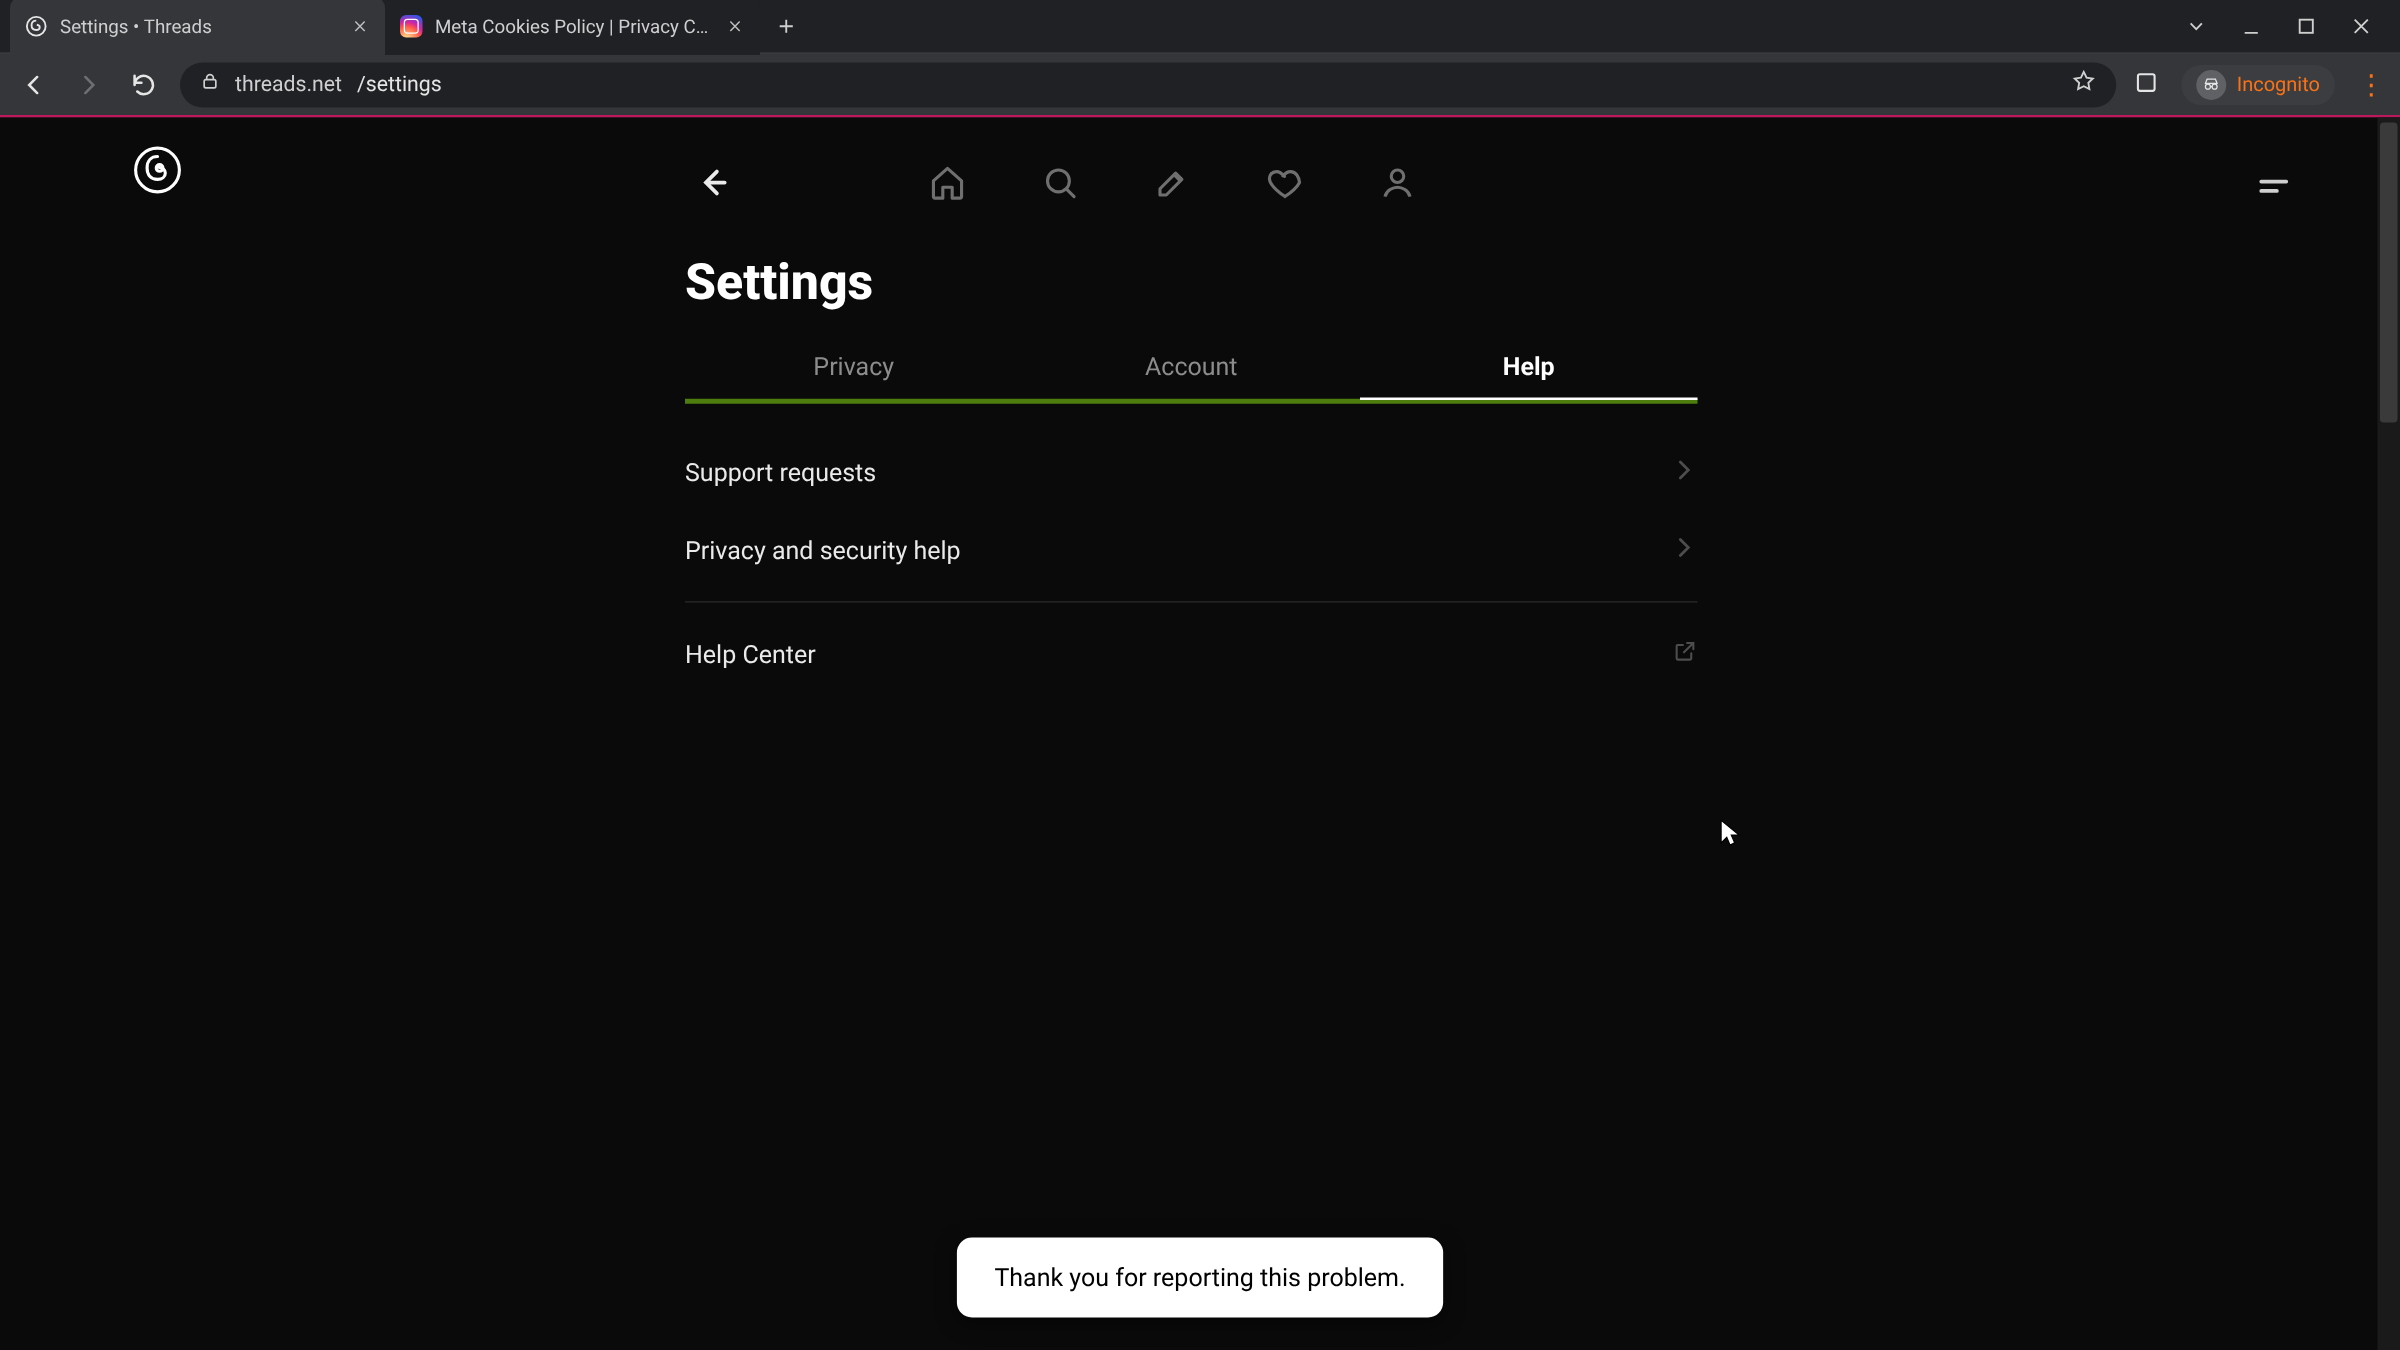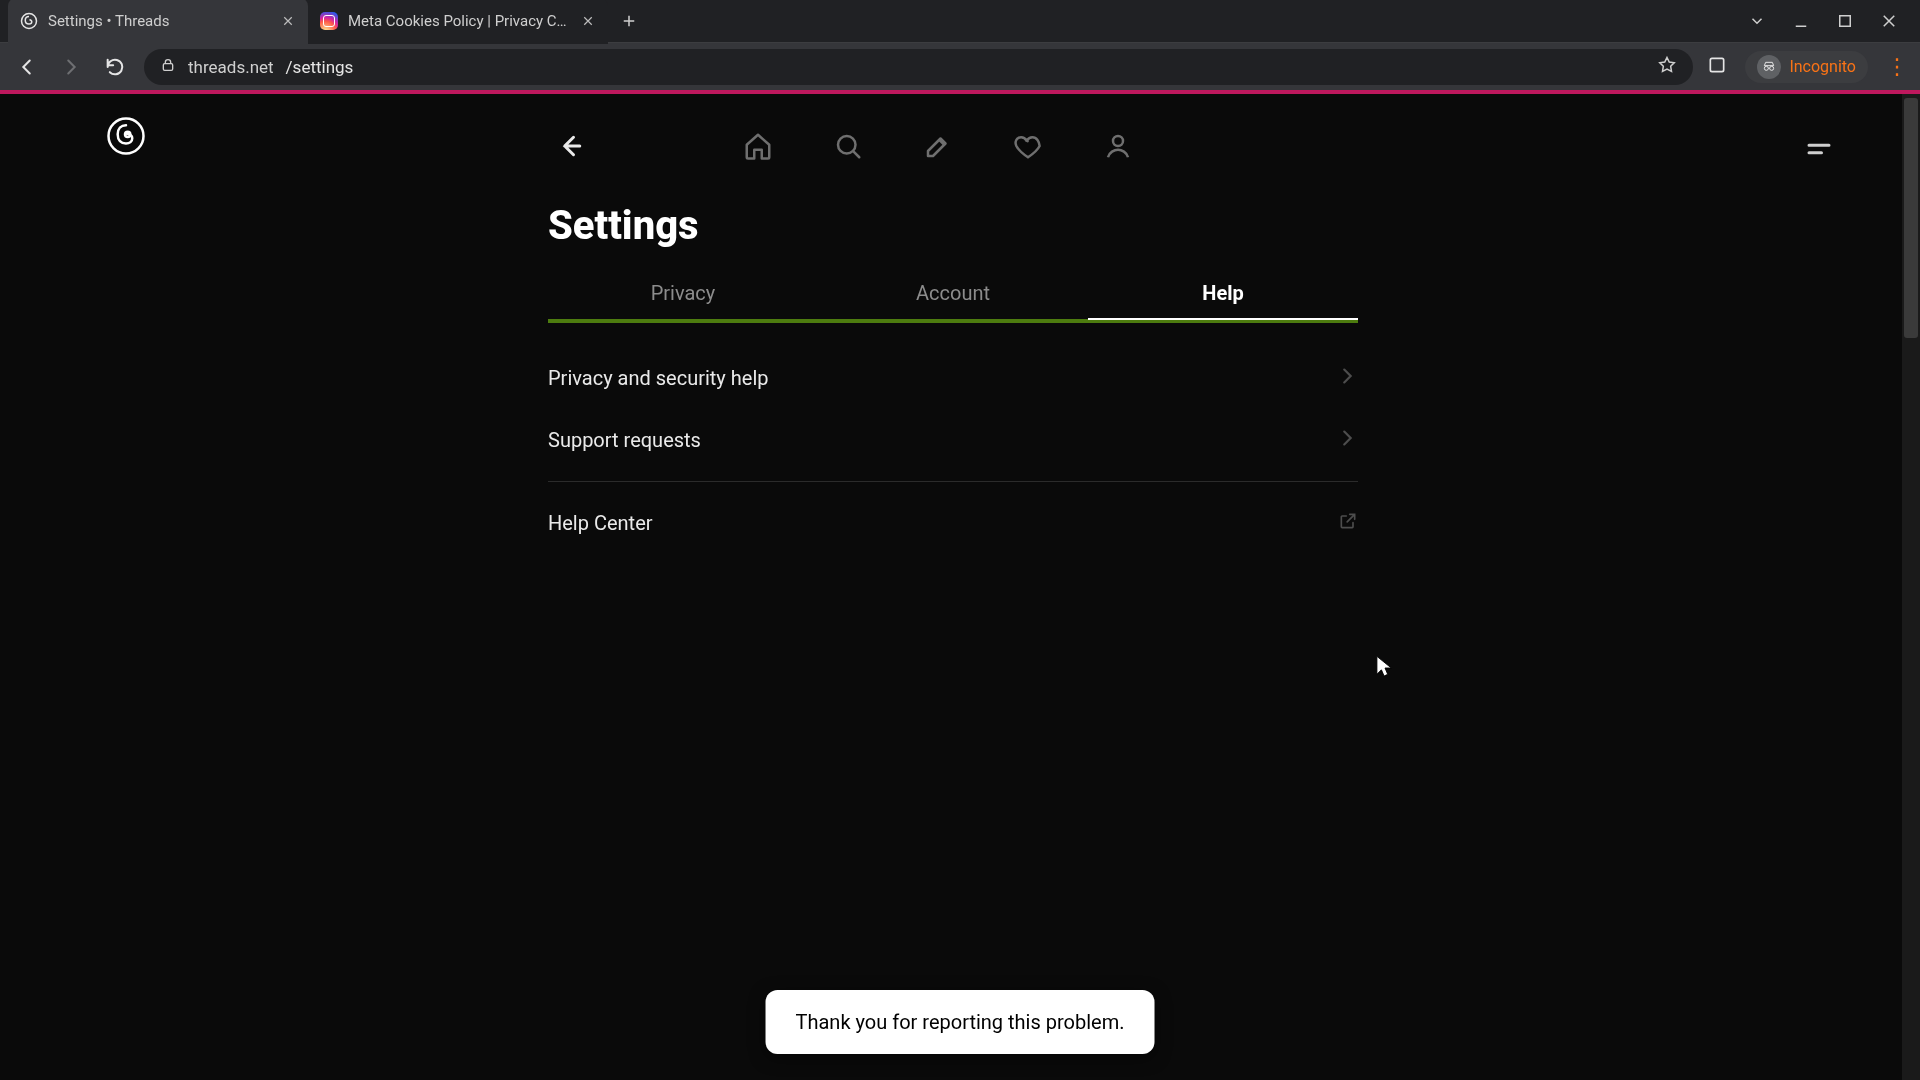--- a/index.html
+++ b/index.html
@@ -17,21 +17,21 @@
   .tab.active { background: #35363a; }
   .tab:not(.active) { background: #202124; }
   .tab .title { flex: 1; white-space: nowrap; overflow: hidden; text-overflow: ellipsis; }
   .tab .favicon { width: 18px; height: 18px; display:flex; align-items:center; justify-content:center; }
   .tab .favicon svg { width:18px; height:18px; }
   .tab .close { width: 16px; height: 16px; display:flex; align-items:center; justify-content:center; color:#bdbdbd; }
   .newtab { width:30px; height:30px; display:flex; align-items:center; justify-content:center; color:#cfcfcf; margin-left:6px; border-radius:50%; }
   .win-controls { margin-left:auto; display:flex; gap:26px; color:#cfcfcf; padding-right:14px; }
   .win-controls span, .win-controls svg { width:18px; height:18px; display:inline-flex; align-items:center; justify-content:center; }
 
-  .omnibar { display:flex; align-items:center; gap:14px; height:52px; padding:0 12px; background:#35363a; border-top:1px solid #3c3d40; border-bottom:4px solid #be185d; }
+  .omnibar { display:flex; align-items:center; gap:14px; height:52px; padding:0 12px; background:#35363a; border-top:1px solid #3c3d40; border-bottom:2px solid #be185d; }
   .nav-btn { width:30px; height:30px; display:flex; align-items:center; justify-content:center; color:#cfcfcf; border-radius:50%; }
   .nav-btn.disabled { color:#6e6f72; }
   .url-box { flex:1; display:flex; align-items:center; gap:12px; height:36px; background:#202124; border-radius:18px; padding:0 16px; color:#cfcfcf; font-size:17px; }
   .url-box .lock { color:#cfcfcf; }
   .url-box .star { margin-left:auto; }
   .omni-right { display:flex; align-items:center; gap:18px; color:#f97316; }
   .incognito-pill { display:flex; align-items:center; gap:8px; background:#3c3d40; padding:4px 12px; border-radius:16px; font-size:16px; }
   .incognito-pill .ico { width:24px; height:24px; border-radius:50%; background:#5f6164; display:flex; align-items:center; justify-content:center; }
   .dots { font-size:22px; }
 
@@ -252,29 +252,29 @@
     <h1 class="page-title">Settings</h1>
 
     <div class="tabs-row">
       <div class="stab"><span>Privacy</span></div>
       <div class="stab"><span>Account</span></div>
       <div class="stab active"><span>Help</span></div>
     </div>
 
     <div class="list">
       <div class="item">
-        <span>Privacy and security help</span>
+        <span>Support requests</span>
         <span class="chev">
           <svg viewBox="0 0 24 24" width="22" height="22">
               <path d="M9 5l7 7-7 7" stroke="#4d4d4d" stroke-width="2.4" fill="none" stroke-linecap="round"></path>
             </svg>
         </span>
       </div>
       <div class="item">
-        <span>Support requests</span>
+        <span>Privacy and security help</span>
         <span class="chev">
           <svg viewBox="0 0 24 24" width="22" height="22">
               <path d="M9 5l7 7-7 7" stroke="#4d4d4d" stroke-width="2.4" fill="none" stroke-linecap="round"></path>
             </svg>
         </span>
       </div>
       <div class="divider"></div>
       <div class="item">
         <span>Help Center</span>
         <span class="chev">

